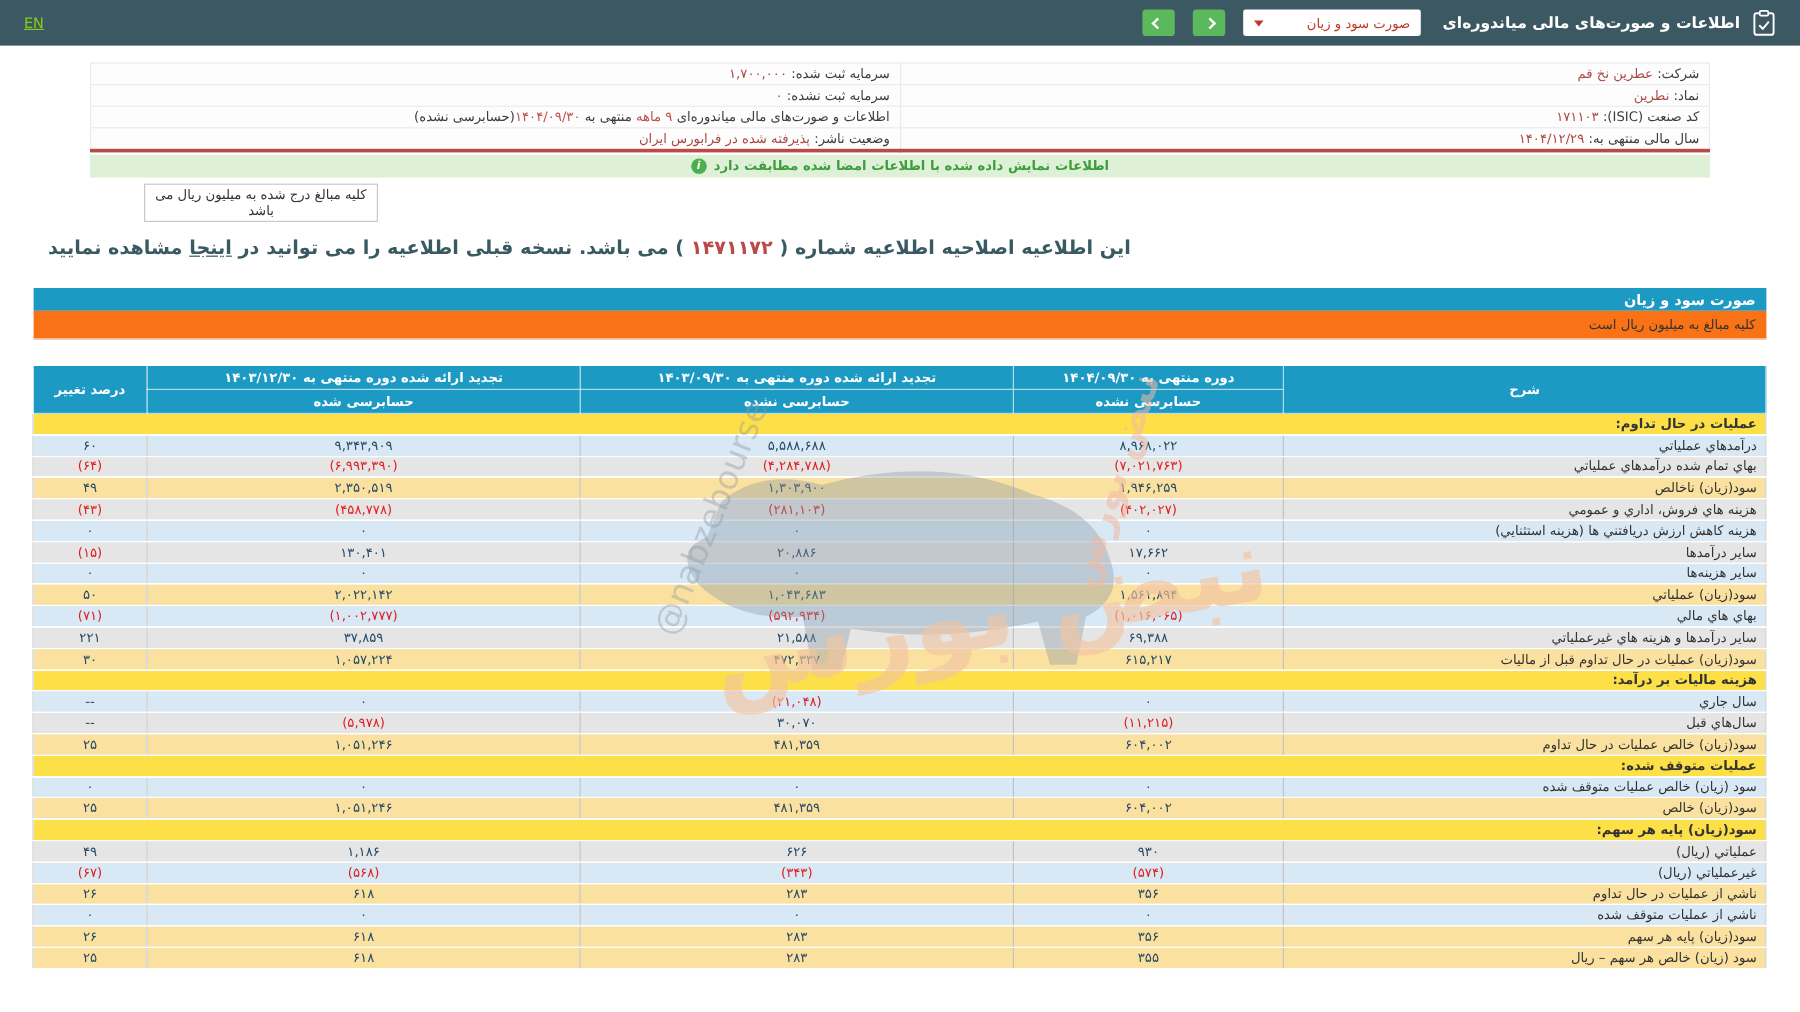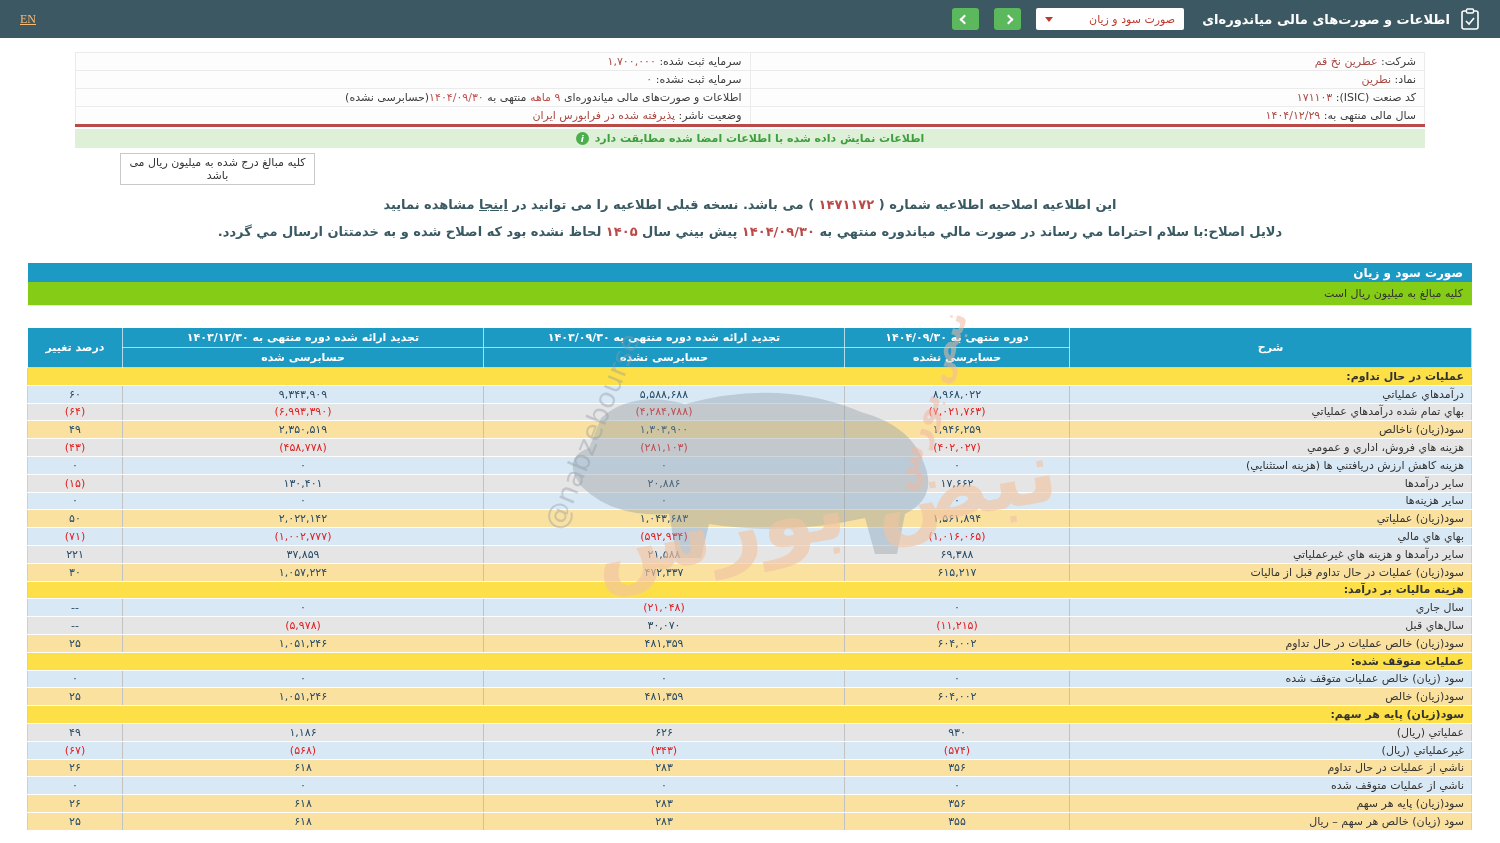--- a/index.html
+++ b/index.html
@@ -24,21 +24,21 @@
   }
   .dropdown span.val { color:#c0392b; font-size:11px; }
   .caret { width:0; height:0; border-left:4px solid transparent; border-right:4px solid transparent; border-top:5px solid #c0392b; }
   .nav-btn {
     width:27px; height:22px; background:#5cb85c; border:none; border-radius:3px;
     display:flex; align-items:center; justify-content:center; cursor:pointer; margin-right:5px;
   }
   .chev { width:7px; height:7px; border-top:2px solid #fff; border-right:2px solid #fff; display:block; }
   .chev.r { transform:rotate(45deg); margin-left:2px; }
   .chev.l { transform:rotate(-135deg); margin-right:2px; }
-  .en-link { color:#fdba74; font-size:12px; text-decoration:underline; cursor:pointer;font-family:Liberation Serif, serif; }
+  .en-link { color:#84cc16; font-size:12px; text-decoration:underline; cursor:pointer; }
 
   .page { position:relative; }
 
   
   .info-table {
     width:1350px; margin:14px auto 0; border-collapse:collapse; font-size:11px;
     background:#fdfdfd; border:1px solid #e2e2e2; border-bottom:3px solid #b94a48;
   }
   .info-table td { border:1px solid #ebebeb; padding:2px 8px; height:17px; white-space:nowrap; }
   .ilabel { color:#3c3c3c; }
@@ -60,27 +60,27 @@
 
   
   .unit-box {
     width:195px; margin:5px 75px 0 auto; background:#fff; border:1px solid #c9c9c9;
     font-size:11px; color:#333; text-align:center; padding:2px 4px;
   }
   
   .unit-box { margin:5px 1185px 0 75px; }
 
   
-  .notice { text-align:center; color:#3a5a63; font-size:13px; font-weight:bold; margin:12px 40px 0; }
+  .notice { text-align:left; color:#3a5a63; font-size:16px; font-weight:bold; margin:12px 40px 0; }
   .notice .hl { color:#b94a48; }
   .notice .lnk { color:#3a5a63; text-decoration:underline; cursor:pointer; }
 
   
   .section-bar { margin:24px 28px 0; background:#1d9ac4; color:#fff; font-weight:bold; font-size:12px; padding:3px 9px; height:19px; line-height:14px; }
-  .unit-line { margin:0 28px; background:#84cc16; color:#333; font-size:11px; padding:5px 9px; border-bottom:1px solid #e8e8e8; }
+  .unit-line { margin:0 28px; background:#f97316; color:#333; font-size:11px; padding:5px 9px; border-bottom:1px solid #e8e8e8; }
 
   
   .statement {
     width:1444px; margin:21px 28px 0; border-collapse:collapse; table-layout:fixed;
     font-size:11px; border:1px solid #cfcfcf;
   }
   .statement thead th {
     background:#1d9ac4; color:#fff; font-weight:bold; font-size:11px;
     border:1px solid rgba(255,255,255,.65); height:20px; padding:1px 4px; text-align:center;
   }
@@ -167,27 +167,20 @@
 
   <div class="unit-box">کلیه مبالغ درج شده به میلیون ریال می باشد</div>
 
   <p class="notice">
     <span>این اطلاعیه اصلاحیه اطلاعیه شماره (</span>
     <span class="hl">۱۴۷۱۱۷۲</span>
     <span>) می باشد. نسخه قبلی اطلاعیه را می توانید در</span>
     <a class="lnk">اینجا</a>
     <span>مشاهده نمایید</span>
   </p>
-  <p class="notice">
-    <span>دلایل اصلاح:با سلام احتراما مي رساند در صورت مالي میاندوره منتهي به</span>
-    <span class="hl">۱۴۰۴/۰۹/۳۰</span>
-    <span>پیش بیني سال</span>
-    <span class="hl">۱۴۰۵</span>
-    <span>لحاظ نشده بود که اصلاح شده و به خدمتتان ارسال مي گردد.</span>
-  </p>
 
   <div class="section-bar">صورت سود و زیان</div>
   <div class="unit-line">کلیه مبالغ به میلیون ریال است</div>
 
   <table class="statement">
     <colgroup>
       <col style="width:402px">
         <col style="width:225px">
         <col style="width:361px">
         <col style="width:361px">

